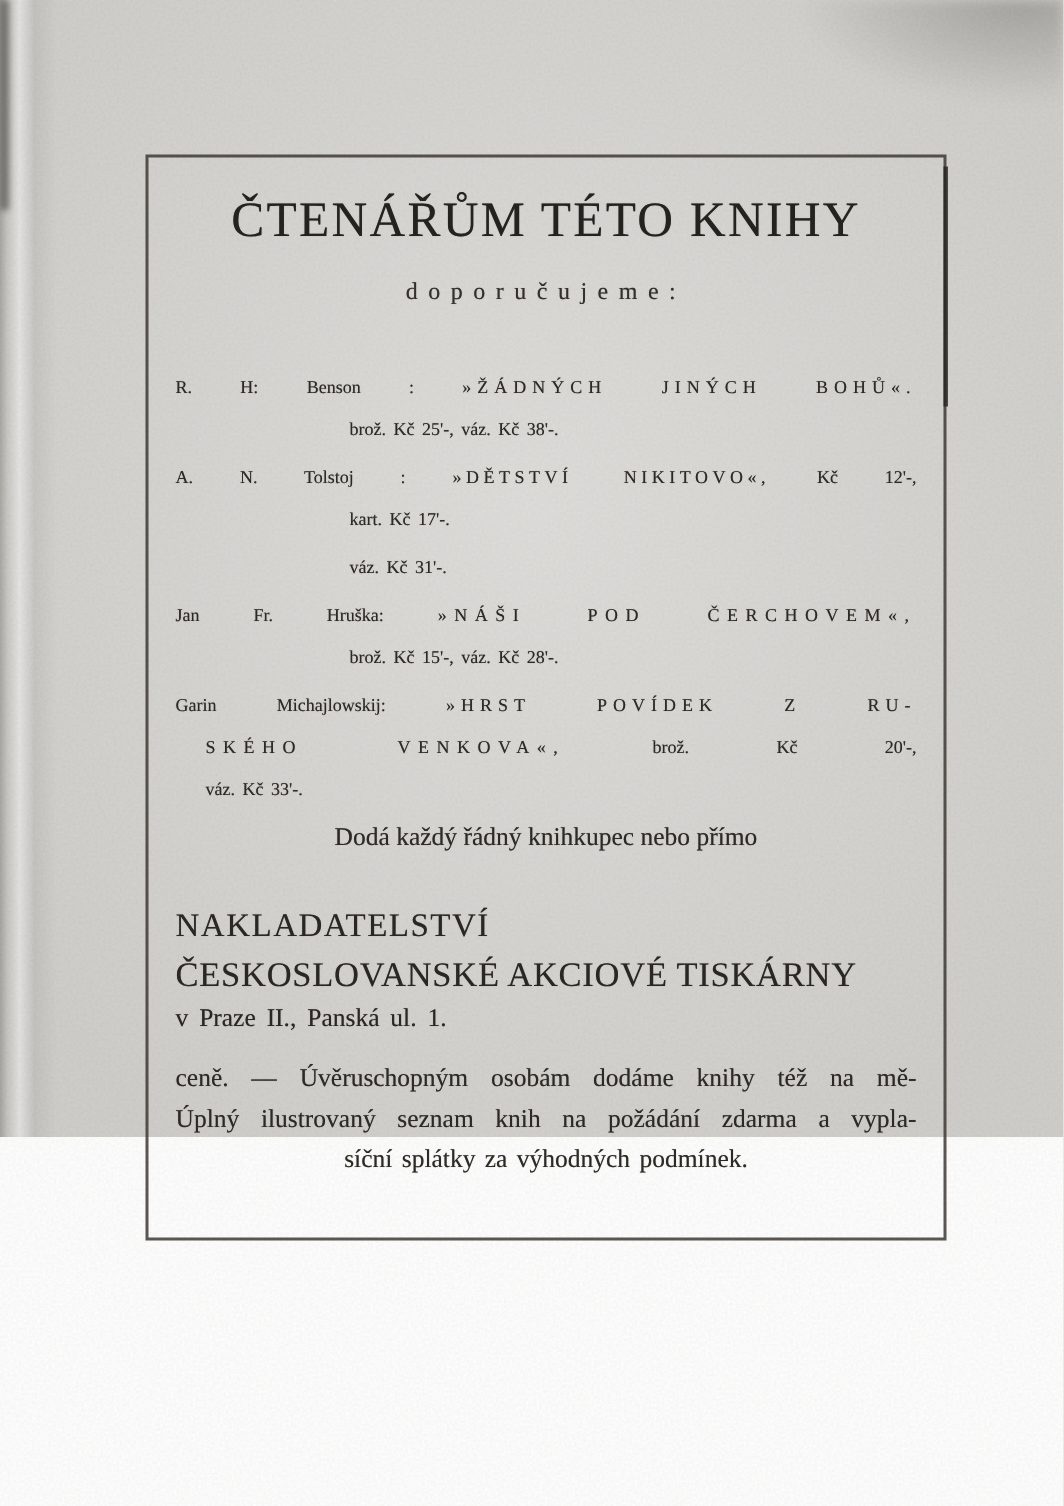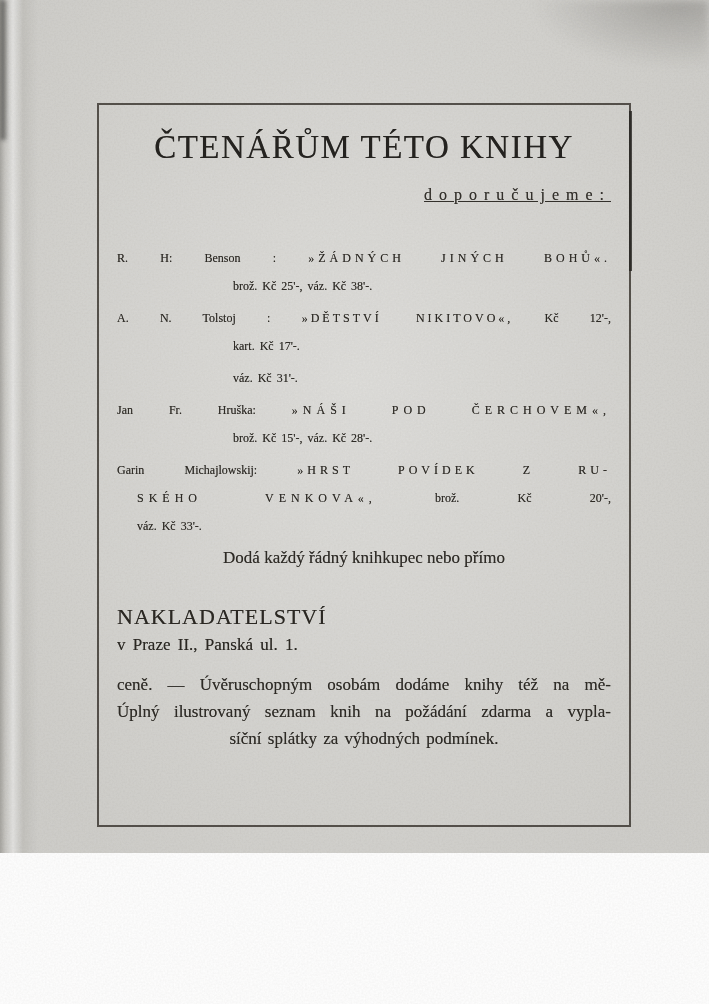--- a/index.html
+++ b/index.html
@@ -3,21 +3,21 @@
 <meta charset="utf-8">
 <style>
   html, body {
     margin: 0; padding: 0;
     width: 709px; height: 1004px;
     overflow: hidden;
     font-family: "Liberation Serif", "DejaVu Serif", serif;
   }
   .page {
     position: relative;
-    width: 709px; height: 853px;
+    width: 709px; height: 758px;
     background-color: #d7d6d2;
     background-image:
       radial-gradient(ellipse at 50% 45%, rgba(255,255,255,0.22), rgba(0,0,0,0.03) 85%),
       linear-gradient(90deg, rgba(73,70,64,0.30) 0px, rgba(120,117,110,0.10) 5px,
         rgba(255,255,255,0.50) 13px, rgba(160,158,152,0.22) 23px, rgba(0,0,0,0) 38px);
     color: #2e2b26;
   }
   .spine-shadow {
     position: absolute; left: 0; top: 0; width: 6px; height: 140px;
     background: rgba(40,40,38,0.5); filter: blur(2px); pointer-events: none;
@@ -39,21 +39,21 @@
     content: ""; position: absolute; right: -3px; top: 6px;
     width: 3px; height: 160px; background: rgba(38,36,33,0.8);
   }
   .title {
     margin: 0; font-weight: normal;
     font-size: 33px; line-height: 41px; letter-spacing: 1.5px;
     text-align: center; color: #252320;
   }
   .subtitle {
     margin-top: 16px; font-size: 16px; line-height: 22px;
-    letter-spacing: 7px; text-align: right; color: #34312c; text-decoration: underline;
+    letter-spacing: 7px; text-align: center; color: #34312c;
   }
   .book-list { margin-top: 38px; font-size: 12px; word-spacing: 2px; }
   .book { margin-bottom: 4px; }
   .bline { line-height: 28px; }
   .l1 { text-align: justify; text-align-last: justify; }
   .caps { letter-spacing: 4px; }
   .ls3 { letter-spacing: 3px; }
   .ls5 { letter-spacing: 5px; }
   .cont { margin-left: 116px; }
   .cont2 { margin-left: 20px; }
@@ -125,20 +125,21 @@
         </div>
         <div class="bline cont2">váz. Kč 33'-.</div>
       </div>
 
     </div>
 
     <div class="order-note">Dodá každý řádný knihkupec nebo přímo</div>
 
     <div class="publisher">
       <div class="pub1">NAKLADATELSTVÍ</div>
+      <div class="pub2">ČESKOSLOVANSKÉ AKCIOVÉ TISKÁRNY</div>
       <div class="pub3">v Praze II., Panská ul. 1.</div>
     </div>
 
     <div class="footer">
       <div class="fline lj">ceně. — Úvěruschopným osobám dodáme knihy též na mě-</div>
       <div class="fline lj">Úplný ilustrovaný seznam knih na požádání zdarma a vypla-</div>
       <div class="fline fcenter">síční splátky za výhodných podmínek.</div>
     </div>
 
   </div>

